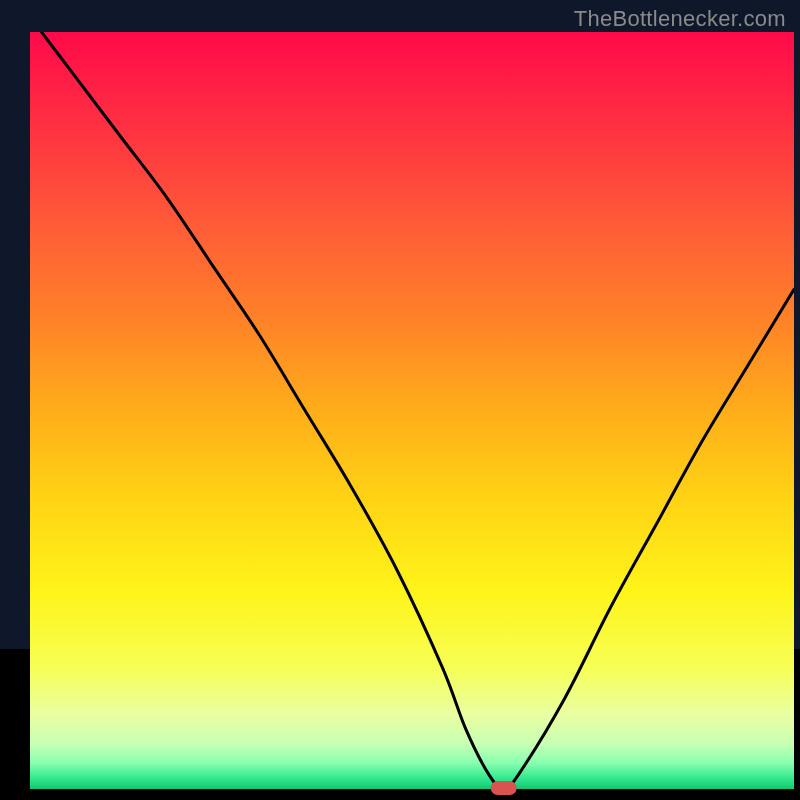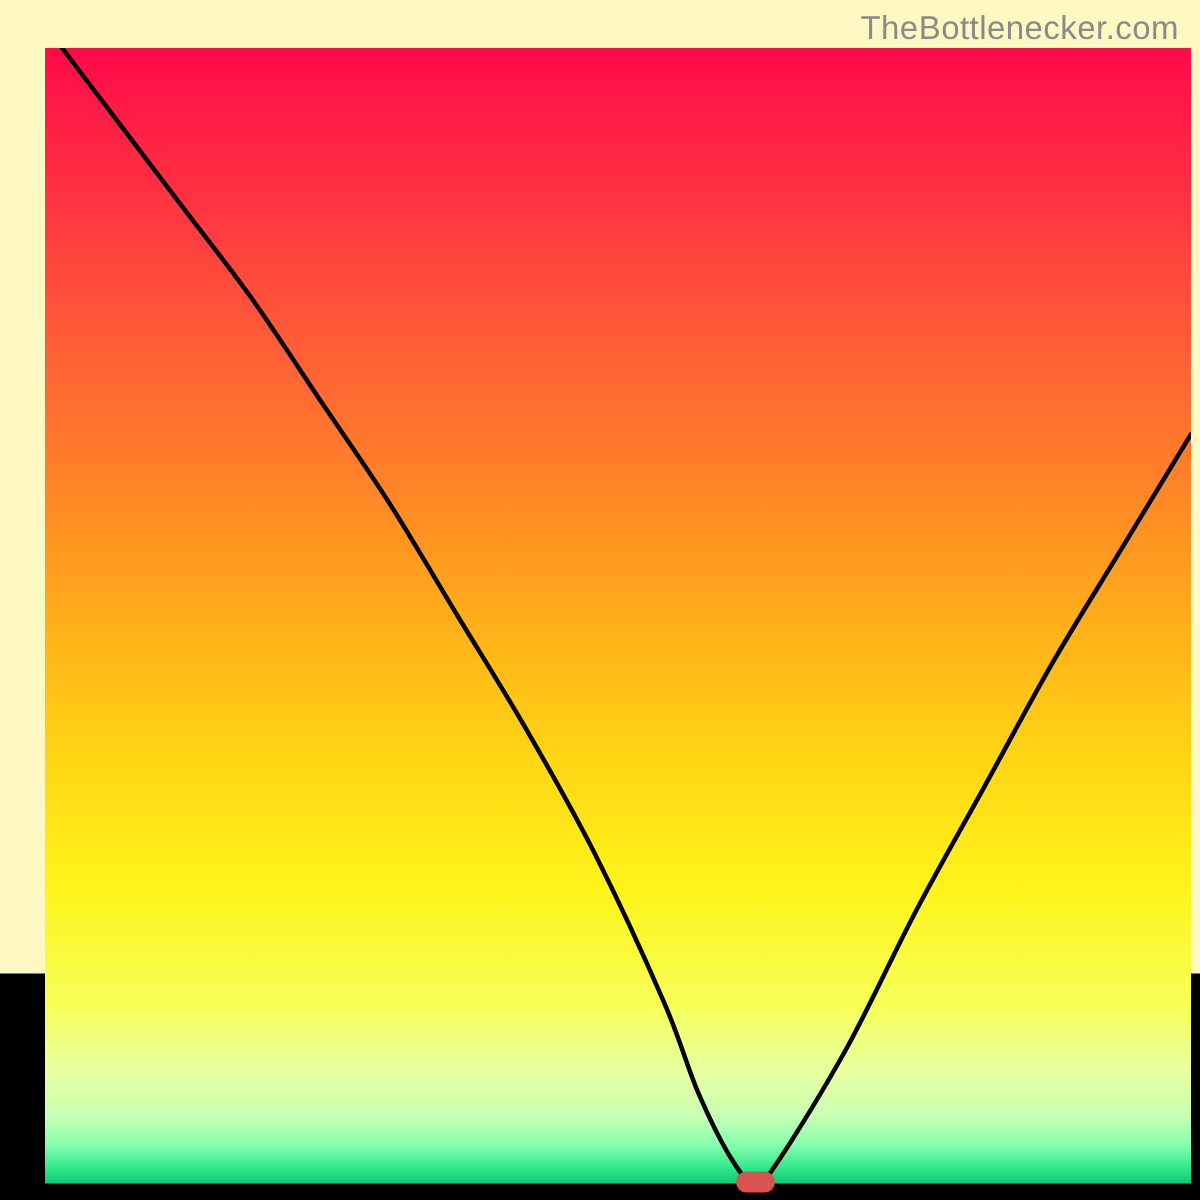--- a/index.html
+++ b/index.html
@@ -7,21 +7,21 @@
     padding: 0;
     width: 800px;
     height: 800px;
     background: #000;
     overflow: hidden;
   }
   .frame {
     position: relative;
     width: 800px;
     height: 649px;
-    background: #fef9c3;
+    background: #0f172a;
   }
   .attribution {
     position: absolute;
     top: 6px;
     right: 14px;
     font-family: Arial, Helvetica, sans-serif;
     font-size: 22px;
     color: #8a8a8a;
     letter-spacing: 0.3px;
     font-weight: 500;

